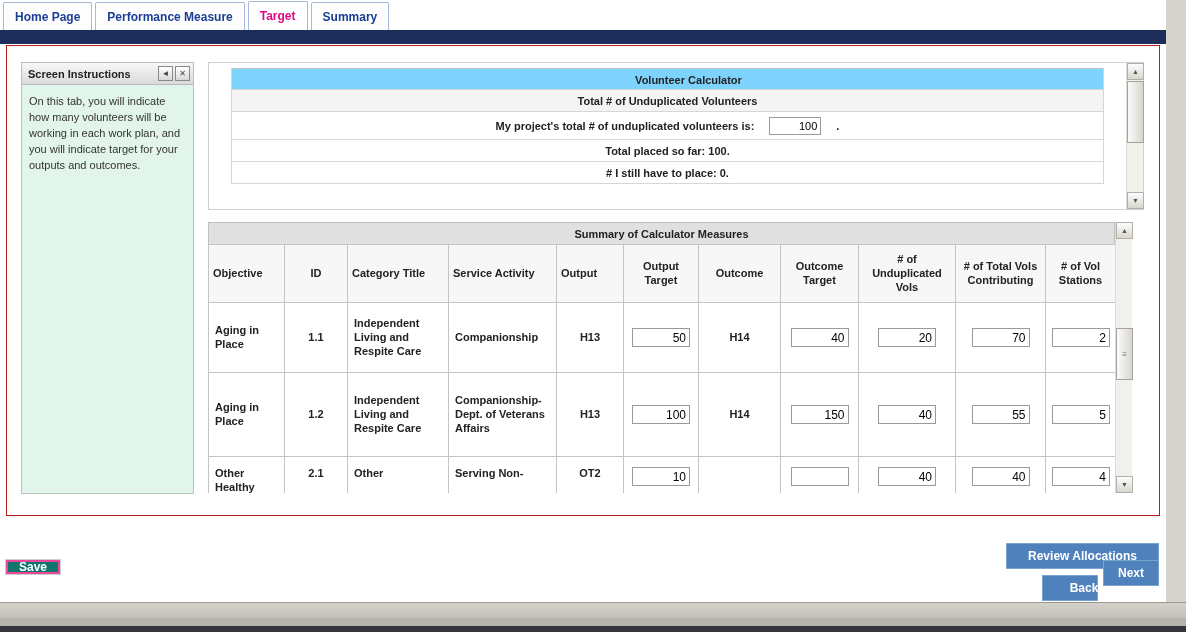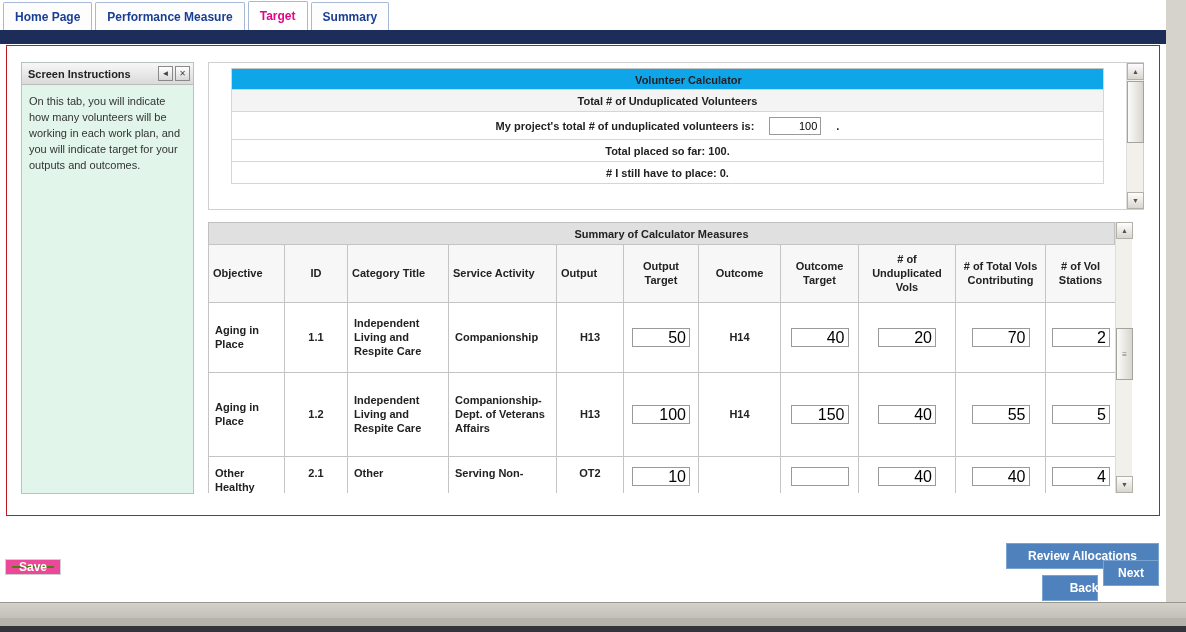--- a/index.html
+++ b/index.html
@@ -34,43 +34,43 @@
             border:1px solid #b3b0a8; color:#55534d; font-size:7px; display:flex; align-items:center; justify-content:center; cursor:pointer; }
   .sb-up { top:0; } .sb-down { bottom:0; }
   .sb-thumb { position:absolute; left:0; width:17px; background:linear-gradient(90deg,#fbfbfa,#d8d6cf);
               border:1px solid #a6a39b; display:flex; align-items:center; justify-content:center; font-size:8px; color:#7a7870; cursor:pointer; }
 
   
   .calc-zone { position:absolute; left:201px; top:16px; width:936px; height:148px; border:1px solid #d0d0d0; background:#fff; }
   .calc-content { position:absolute; left:0; top:0; right:17px; bottom:0; padding:5px 22px 0 22px; }
   .calc-row { border-left:1px solid #d6d6d6; border-right:1px solid #d6d6d6; border-bottom:1px solid #d6d6d6;
               font-size:11px; font-weight:bold; color:#222; text-align:center; background:#fff; }
-  .calc-title { background:#0ea5e9; border-top:1px solid #c6c6c6; height:22px; line-height:22px;padding-left:42px; }
+  .calc-title { background:#7dd3fc; border-top:1px solid #c6c6c6; height:22px; line-height:22px;padding-left:42px; }
   .calc-sub { background:#f4f4f4; height:22px; line-height:22px; }
   .calc-input-row { height:28px; display:flex; align-items:center; justify-content:center; gap:15px; }
   .calc-line { height:22px; line-height:22px; }
   .calc-input { width:52px; height:18px; border:1px solid #9a9a9a; font-size:11px; text-align:right; padding-right:3px; font-family:"Liberation Sans",sans-serif; }
 
   
   .table-zone { position:absolute; left:201px; top:176px; width:924px; height:271px; background:#fff; }
   .table-clip { position:absolute; left:0; top:0; width:907px; height:271px; overflow:hidden; }
   .pm-title { width:907px; background:#e0e0e0; border:1px solid #c0c0c0; font-weight:bold; text-align:center; height:23px; line-height:22px; font-size:11px; }
   table.pm { border-collapse:collapse; table-layout:fixed; width:907px; font-size:11px; color:#222; margin-top:-1px; }
   .pm th { background:#f7f7f7; font-weight:bold; border:1px solid #c4c4c4; padding:8px 4px; text-align:center; vertical-align:middle; line-height:1.25; }
   .pm th.tl { text-align:left; }
   .pm td { border:1px solid #c4c4c4; padding:6px 6px; font-weight:bold; vertical-align:middle; line-height:1.25; background:#fff; }
   .pm td.tl { text-align:left; } .pm td.tc { text-align:center; }
   .pm tr.r1 td { height:70px; } .pm tr.r2 td { height:84px; }
   .pm tr.r3 td { height:76px; vertical-align:top; padding-top:10px; }
-  .cell-input { width:58px; height:19px; border:1px solid #9a9a9a; font-size:16px; text-align:right; padding-right:3px; font-family:"Liberation Sans",sans-serif; }
+  .cell-input { width:58px; height:19px; border:1px solid #9a9a9a; font-size:12px; text-align:right; padding-right:3px; font-family:"Liberation Sans",sans-serif; }
 
   
   .btn-blue { position:absolute; background:#4f81bd; color:#fff; font-weight:bold; font-size:12px; border:1px solid #7aa3cf;
               display:flex; align-items:center; justify-content:center; cursor:pointer; font-family:"Liberation Sans",sans-serif; }
-  .save { left:6px; top:560px; width:54px; height:14px; background:#4d7c0f; border:6px solid #ec4899; box-shadow:0 0 0 1px #cfcfcf; }
+  .save { left:6px; top:560px; width:54px; height:14px; background:#0f766e; border:2px solid #ec4899; box-shadow:0 0 0 1px #cfcfcf; }
   .review { right:27px; top:543px; width:153px; height:26px; }
   .back { right:88px; top:575px; width:56px; height:26px;padding-left:28px; }
   .next { right:27px; top:560px; width:56px; height:26px; }
 
   
   .bot1 { position:absolute; left:0; top:602px; width:1186px; height:16px; background:linear-gradient(#d4d1ca,#c3c0b9); border-top:1px solid #9a978f; }
   .bot2 { position:absolute; left:0; top:618px; width:1186px; height:8px; background:#b6b3ac; }
   .bot3 { position:absolute; left:0; top:626px; width:1186px; height:6px; background:#33353a; }
 </style>
 </head>

